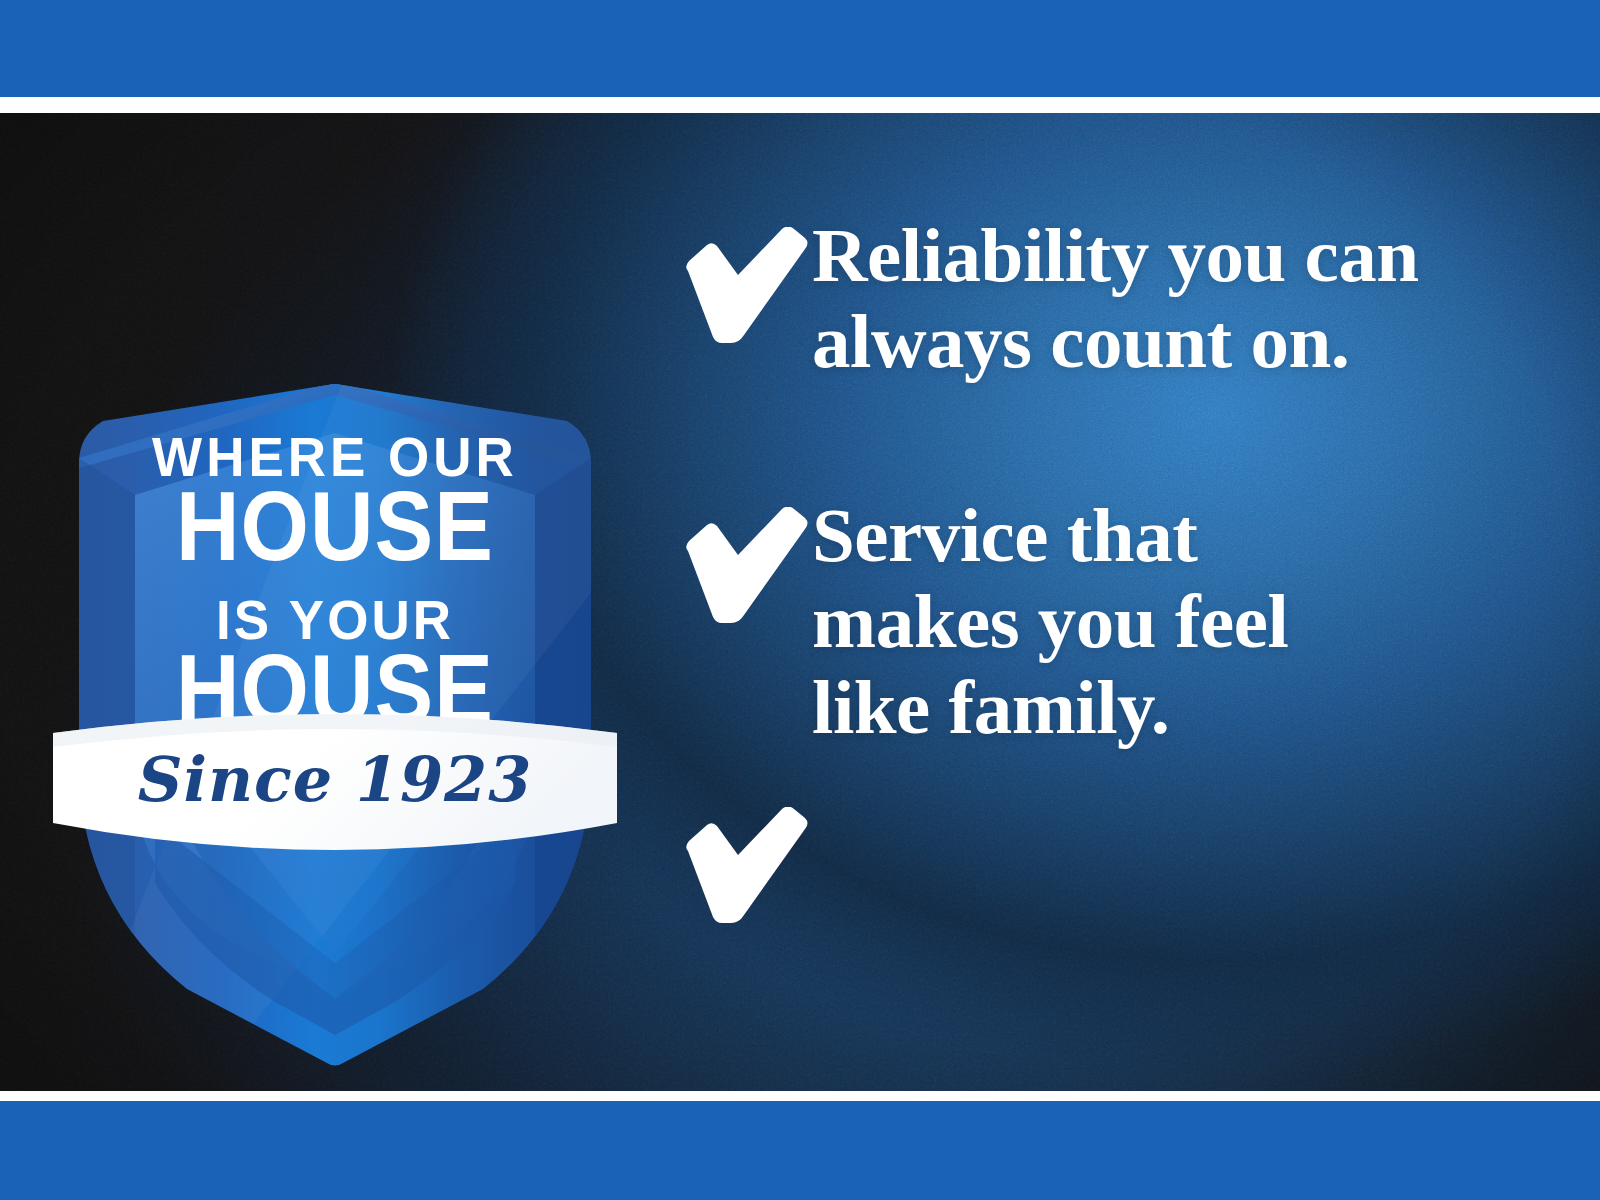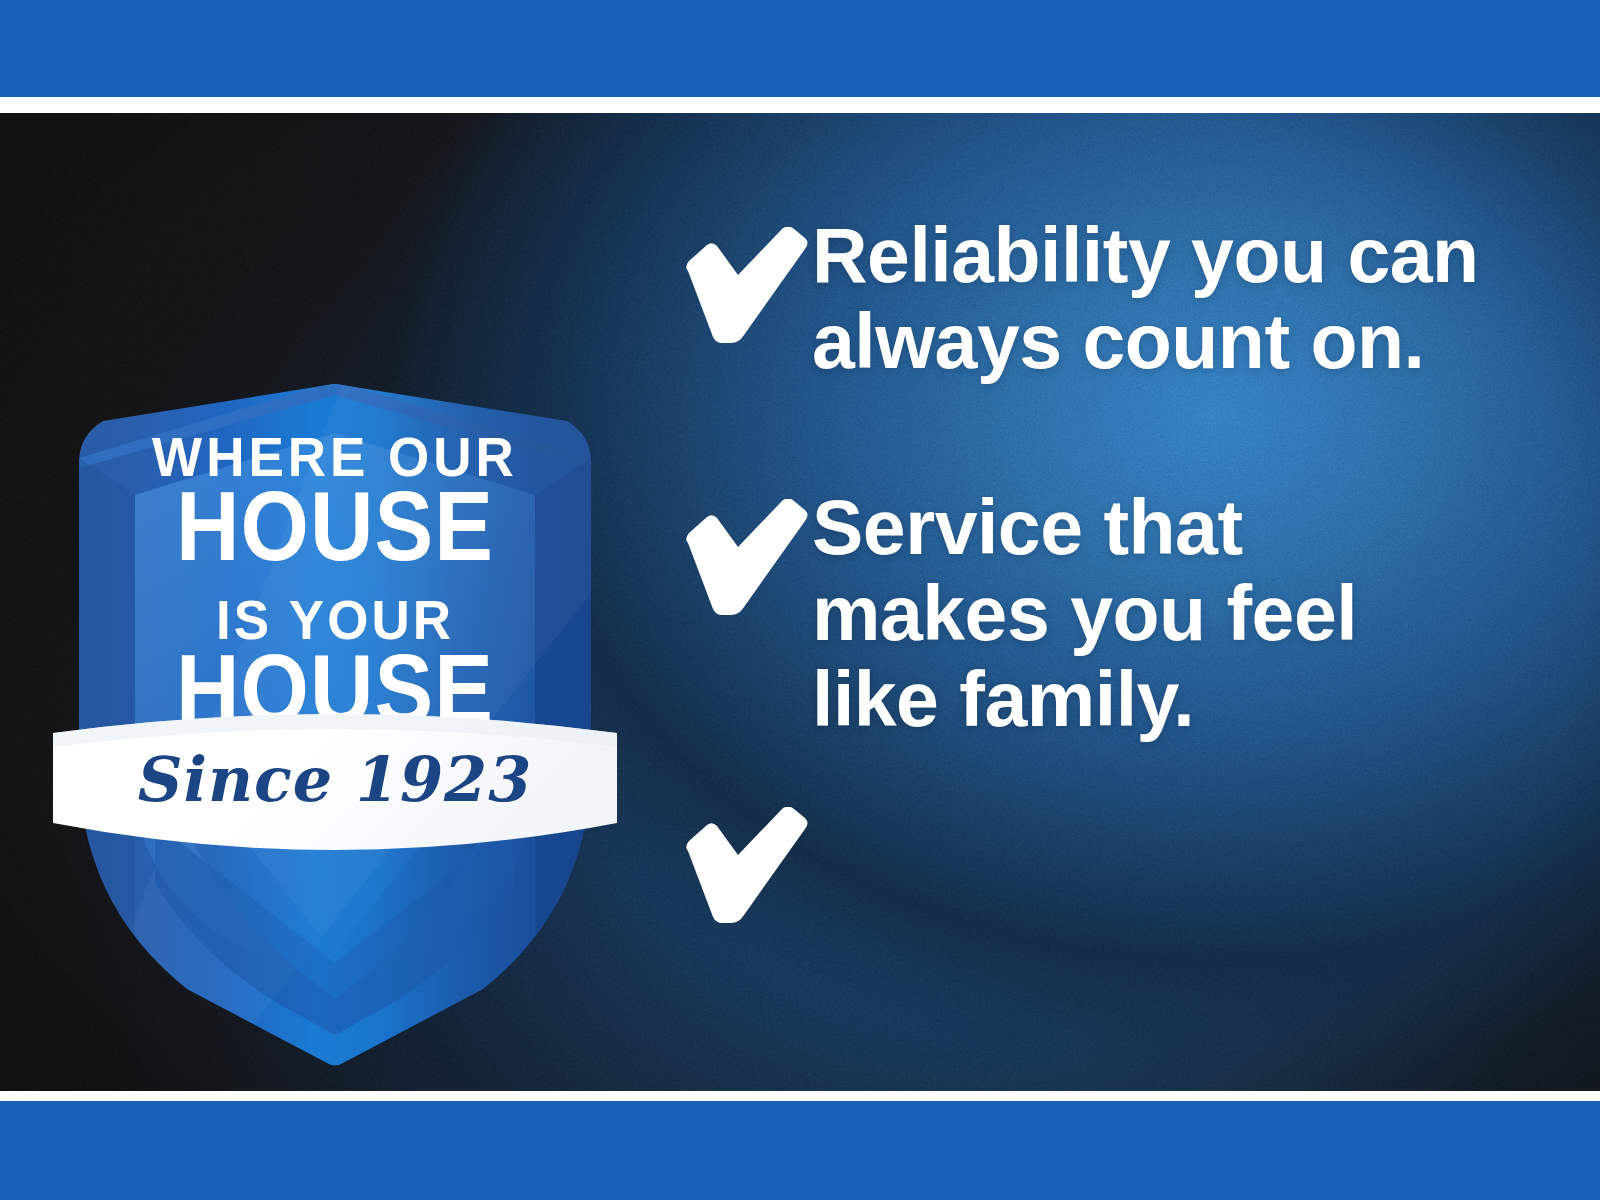--- a/index.html
+++ b/index.html
@@ -103,31 +103,31 @@
     left: 672px;
     top: 100px;
     width: 880px;
   }
   .bullet {
     position: absolute;
     display: flex;
     align-items: flex-start;
   }
   .bullet.b1 { top: 0px; }
-  .bullet.b2 { top: 272px; }
+  .bullet.b2 { top: 280px; }
   .bullet.b3 { top: 580px; }
 
   .check-icon {
     flex: 0 0 auto;
     width: 140px;
     margin-top: 14px;
   }
   .bullet-text {
     color: #ffffff;
-    font-family: Liberation Sans, sans-serif;
+    font-family: Liberation Serif, serif;
     font-weight: bold;
     font-size: 77px;
     line-height: 1.115;
     letter-spacing: -0.5px;
     margin-top: 0;
     white-space: pre-line;
     text-shadow: 0 2px 10px rgba(0,0,0,0.18);
   }
 </style>
 </head>

